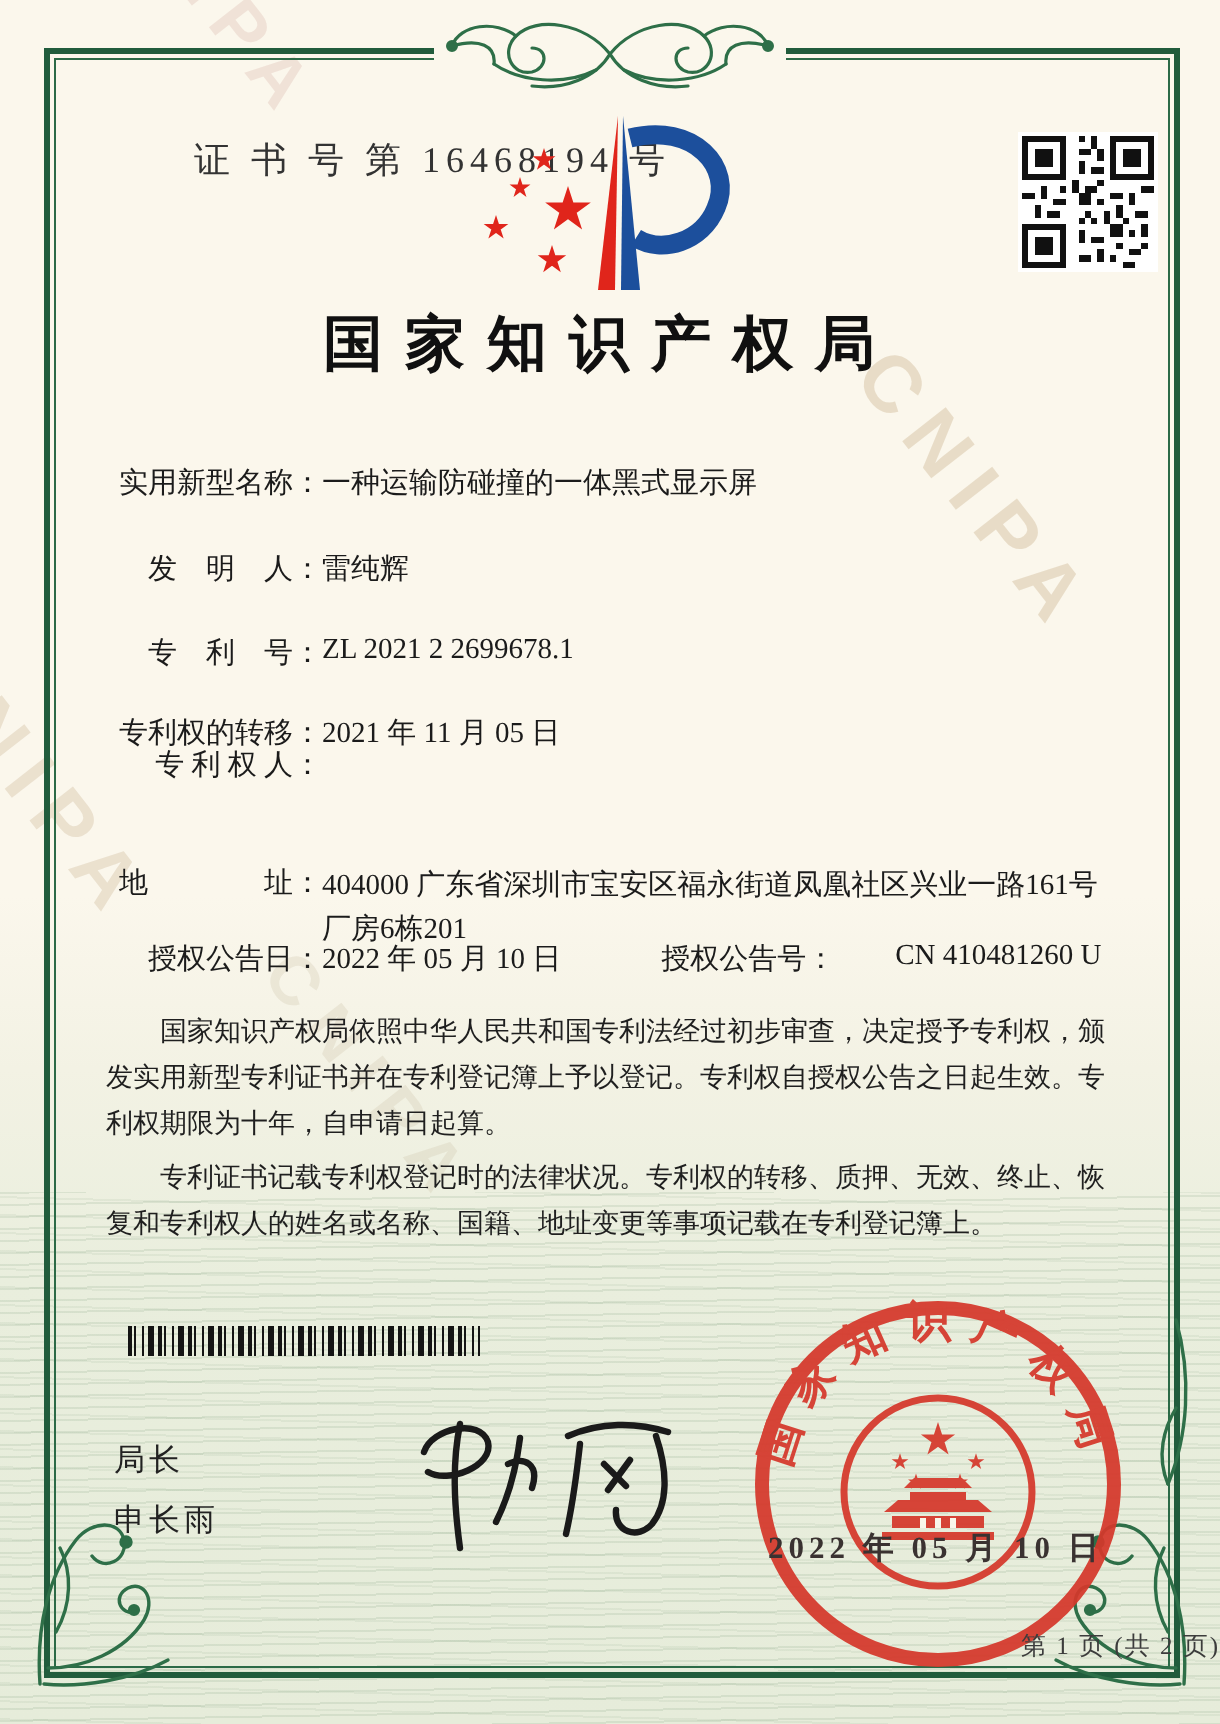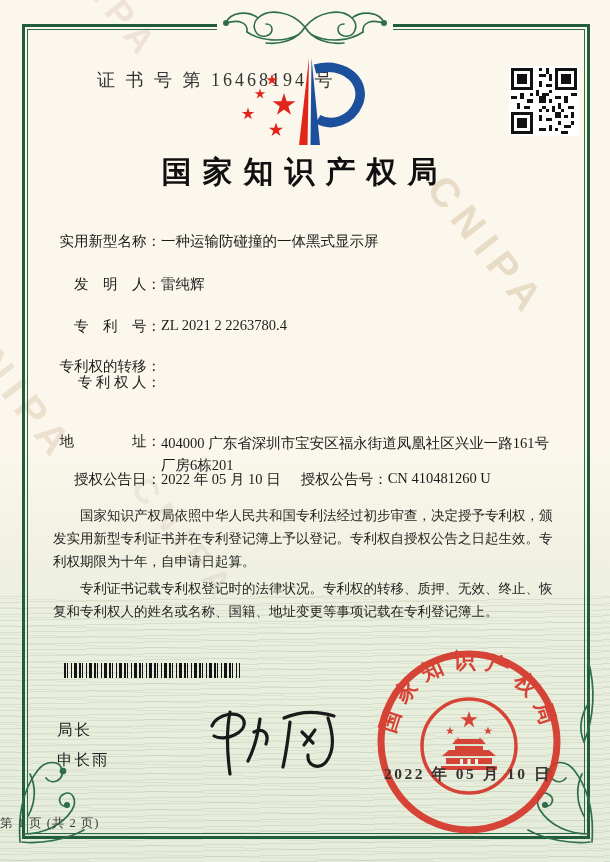--- a/index.html
+++ b/index.html
@@ -27,31 +27,31 @@
   .cert-no{position:absolute;z-index:4;left:55px;top:68px;font-size:18px;letter-spacing:3px;color:#333;margin-left:42px;}
   .logo{position:absolute;z-index:4;left:237px;top:56px;}
   .qr{position:absolute;z-index:4;left:509px;top:66px;width:66px;height:66px;background:#fff;padding:2px;}
   .title{position:absolute;z-index:4;left:0;right:0;top:152px;text-align:center;
          font-size:30px;font-weight:700;letter-spacing:11px;color:#101010;}
   .row{position:absolute;z-index:4;left:55px;right:48px;display:flex;font-size:14.5px;color:#1b1b1b;}
   .row .lab{white-space:pre;min-width:106px;text-align:right;}
   .row .val{white-space:pre;}
   .r1{top:232px}.r2{top:275px}.r3{top:317px}.r4{top:357px}.r5{top:373px}.r6{top:432px}.r7{top:470px}
   .addr .val{white-space:normal;line-height:22px;width:402px;}
-  .pair2{margin-left:20px;display:flex;}
+  .pair2{margin-left:50px;display:flex;gap:30px;}
   .paras{position:absolute;z-index:4;left:53px;right:48px;top:504px;font-size:13.5px;line-height:1.72;color:#1f1f1f;}
   .paras p{margin:0 0 3px 0;text-indent:2em;}
   .barcode{position:absolute;z-index:4;left:64px;top:663px;width:176px;height:15px;
     background:repeating-linear-gradient(90deg,#141414 0 2px,rgba(0,0,0,0) 2px 3px,#141414 3px 4px,rgba(0,0,0,0) 4px 7px,#141414 7px 8px,rgba(0,0,0,0) 8px 10px,#141414 10px 13px,rgba(0,0,0,0) 13px 15px);}
   .director-title{position:absolute;z-index:4;left:57px;top:720px;font-size:15.5px;color:#222;letter-spacing:2px;}
   .director-name{position:absolute;z-index:4;left:57px;top:750px;font-size:15.5px;color:#222;letter-spacing:2px;}
   .sig{position:absolute;z-index:4;left:196px;top:692px;}
   .seal{position:absolute;z-index:4;left:363px;top:646px;}
   .seal-date{position:absolute;z-index:5;left:384px;top:764px;font-size:15.5px;letter-spacing:2.5px;color:#3a3231;font-weight:600;}
-  .footer{position:absolute;z-index:4;left:0;right:0;top:815px;text-align:left;font-size:12.5px;color:#3c3c3c;letter-spacing:1px;}
+  .footer{position:absolute;z-index:4;left:0;right:0;top:815px;text-align:right;font-size:12.5px;color:#3c3c3c;letter-spacing:1px;}
 </style>
 </head>
 <body>
 
 <div class="page">
 
   <div class="waves"></div>
 
   <div class="wm wm1">CNIPA</div>
   <div class="wm wm2">CNIPA</div>
@@ -174,24 +174,25 @@
   <div class="row r1">
     <span class="lab">实用新型名称：</span>
     <span class="val">一种运输防碰撞的一体黑式显示屏</span>
   </div>
   <div class="row r2">
     <span class="lab">发　明　人：</span>
     <span class="val">雷纯辉</span>
   </div>
   <div class="row r3">
     <span class="lab">专　利　号：</span>
-    <span class="val">ZL 2021 2 2263780.4</span>
+    <span class="val">ZL 2021 2 2699678.1</span>
   </div>
   <div class="row r4">
     <span class="lab">专利权的转移：</span>
+    <span class="val">2021 年 11 月 05 日</span>
   </div>
   <div class="row r5">
     <span class="lab">专 利 权 人：</span>
   </div>
   <div class="row r6 addr">
     <span class="lab">地　　　　址：</span>
     <span class="val">404000 广东省深圳市宝安区福永街道凤凰社区兴业一路161号厂房6栋201</span>
   </div>
   <div class="row r7">
     <span class="lab">授权公告日：</span>

